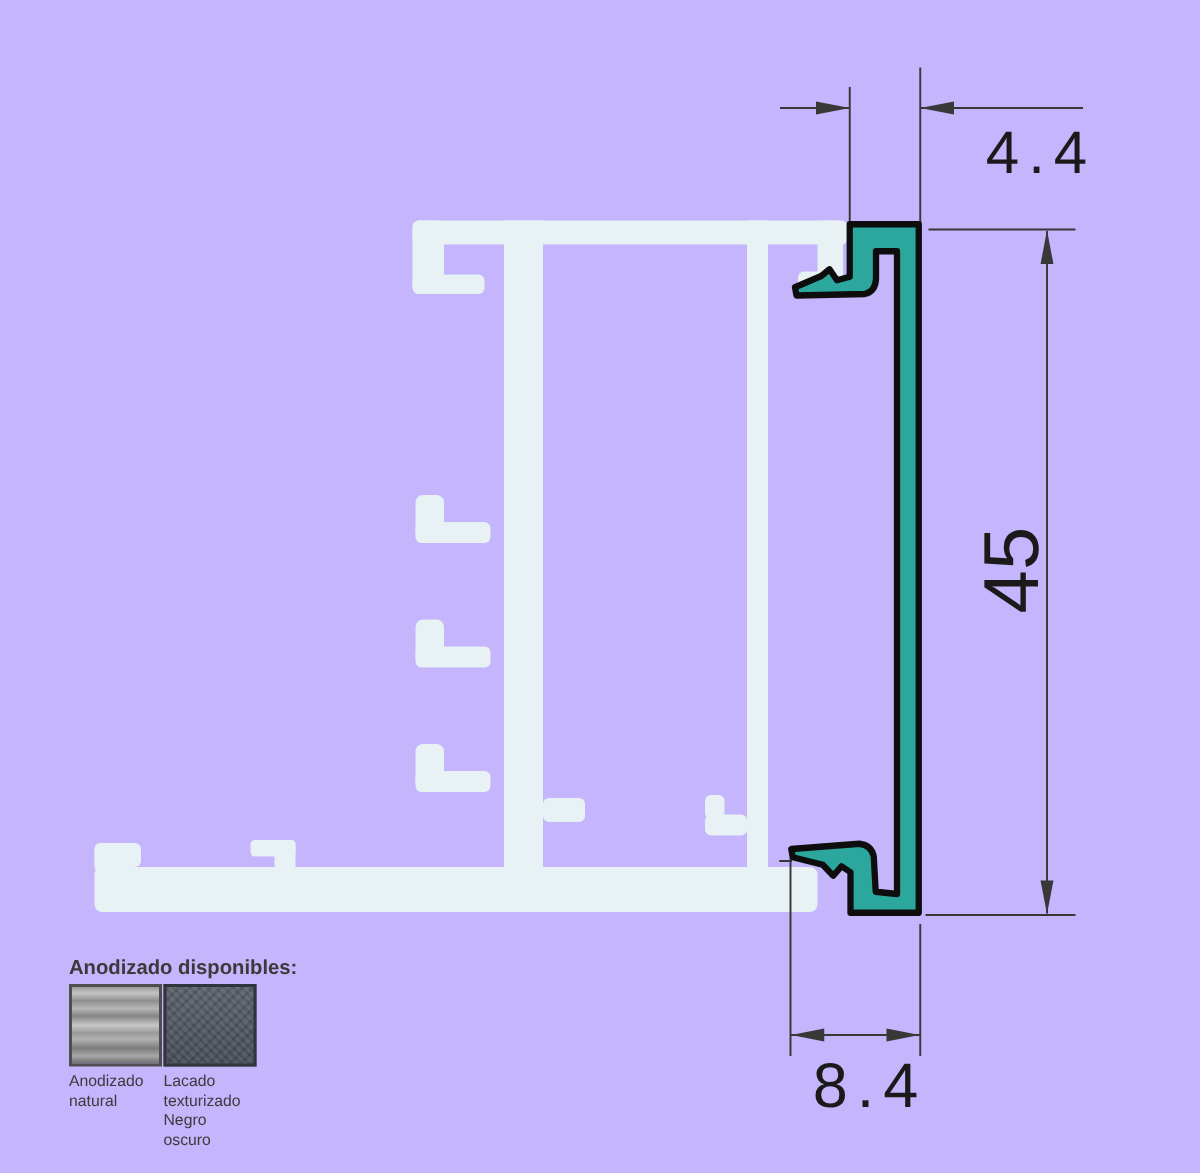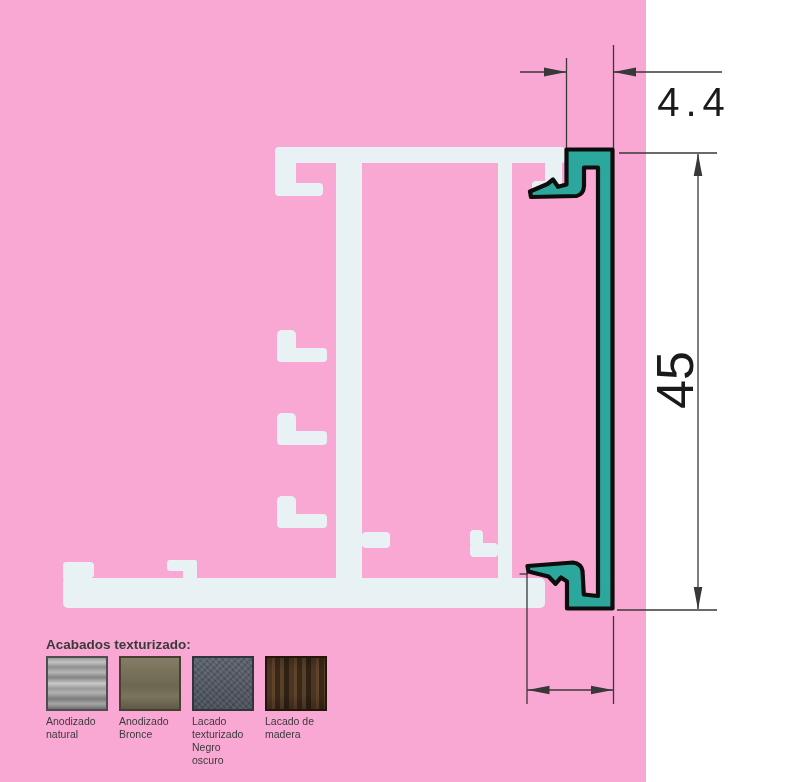--- a/index.html
+++ b/index.html
@@ -1,29 +1,29 @@
 <!DOCTYPE html>
 <html><head>
 <meta charset="utf-8">
 <style>
   html,body{margin:0;padding:0;background:#ffffff;}
   body{width:800px;height:782px;overflow:hidden;font-family:"Liberation Sans",sans-serif;}
-  .stage{position:relative;width:646px;height:782px;background:#f9a8d4;}
+  .stage{position:relative;width:800px;height:782px;background:#c4b5fd;}
   .stage svg{position:absolute;left:0;top:0;}
 
   
   .dim{position:absolute;color:#1a1a1a;text-align:center;white-space:nowrap;}
   .dim-top{left:639px;top:80px;width:110px;font-size:40px;line-height:44px;letter-spacing:6px;}
   .dim-bottom{left:525px;top:701px;width:110px;font-size:42px;line-height:46px;letter-spacing:6px;}
   .dim-right{left:615px;top:352px;width:120px;height:56px;font-size:52px;line-height:56px;transform:rotate(-90deg);}
 
   
   .legend{position:absolute;left:46px;top:637px;}
   .legend-title{font-size:13.5px;line-height:16px;font-weight:700;color:#3a3a3a;}
-  .swatches{display:flex;gap:11px;margin-top:3px;}
+  .swatches{display:flex;gap:1px;margin-top:3px;}
   .swatch-item{width:62px;}
   .swatch{width:62px;height:55px;box-sizing:border-box;}
   .swatch-label{margin-top:4px;font-size:10.5px;line-height:13px;color:#3a3a3a;}
 
   .sw1{border:2px solid #4e4e4e;background:linear-gradient(180deg,#9a9a9a 0%,#c3c3c3 8%,#8f8f8f 18%,#b6b6b6 28%,#848484 38%,#c7c7c7 50%,#9a9a9a 60%,#b1b1b1 68%,#7c7c7c 80%,#a6a6a6 90%,#6e6e6e 100%);}
   .sw2{border:2px solid #b9bdbd;background:linear-gradient(115deg,#ffffff 0%,#ffffff 48%,#f0f3f3 52%,#fbfcfc 70%,#f2f4f4 100%);}
   .sw3{border:2px solid #151617;background:linear-gradient(135deg,#3d3e40 0%,#2a2b2d 45%,#242527 60%,#37383a 100%);}
   .sw4{border:2px solid #45402f;background:linear-gradient(180deg,#857c64 0%,#77705a 30%,#6d6650 55%,#7b745d 75%,#5f5946 100%);}
   .sw5{border:2px solid #30353c;background-color:#565c66;background-image:repeating-linear-gradient(45deg,rgba(255,255,255,.07) 0 2px,transparent 2px 4px),repeating-linear-gradient(-45deg,rgba(0,0,0,.14) 0 2px,transparent 2px 5px),linear-gradient(180deg,#5d636d 0%,#4a505a 100%);}
   .sw6{border:2px solid #241709;background-image:linear-gradient(180deg,rgba(0,0,0,.18) 0%,rgba(0,0,0,0) 25%,rgba(0,0,0,0) 70%,rgba(0,0,0,.22) 100%),repeating-linear-gradient(90deg,#4d3523 0 5px,#61432b 5px 8px,#3a2817 8px 13px,#59402a 13px 17px,#2f2113 17px 22px);}
@@ -103,35 +103,28 @@
              L 530 191.5
              L 547.5 184
              L 553 179.5
              L 558 186.8
              L 566.5 184.5
              Z" fill="#2ca79e"></path>
   </svg>
 
   <div class="dim dim-top">4.4</div>
   <div class="dim dim-right">45</div>
+  <div class="dim dim-bottom">8.4</div>
 
   <div class="legend">
-    <div class="legend-title">Acabados texturizado:</div>
+    <div class="legend-title">Anodizado disponibles:</div>
     <div class="swatches">
       <div class="swatch-item">
         <div class="swatch sw1"></div>
         <div class="swatch-label">Anodizado natural</div>
       </div>
       <div class="swatch-item">
-        <div class="swatch sw4"></div>
-        <div class="swatch-label">Anodizado Bronce</div>
-      </div>
-      <div class="swatch-item">
         <div class="swatch sw5"></div>
         <div class="swatch-label">Lacado texturizado Negro oscuro</div>
-      </div>
-      <div class="swatch-item">
-        <div class="swatch sw6"></div>
-        <div class="swatch-label">Lacado de madera</div>
       </div>
     </div>
   </div>
 </div>
 
 </body></html>

